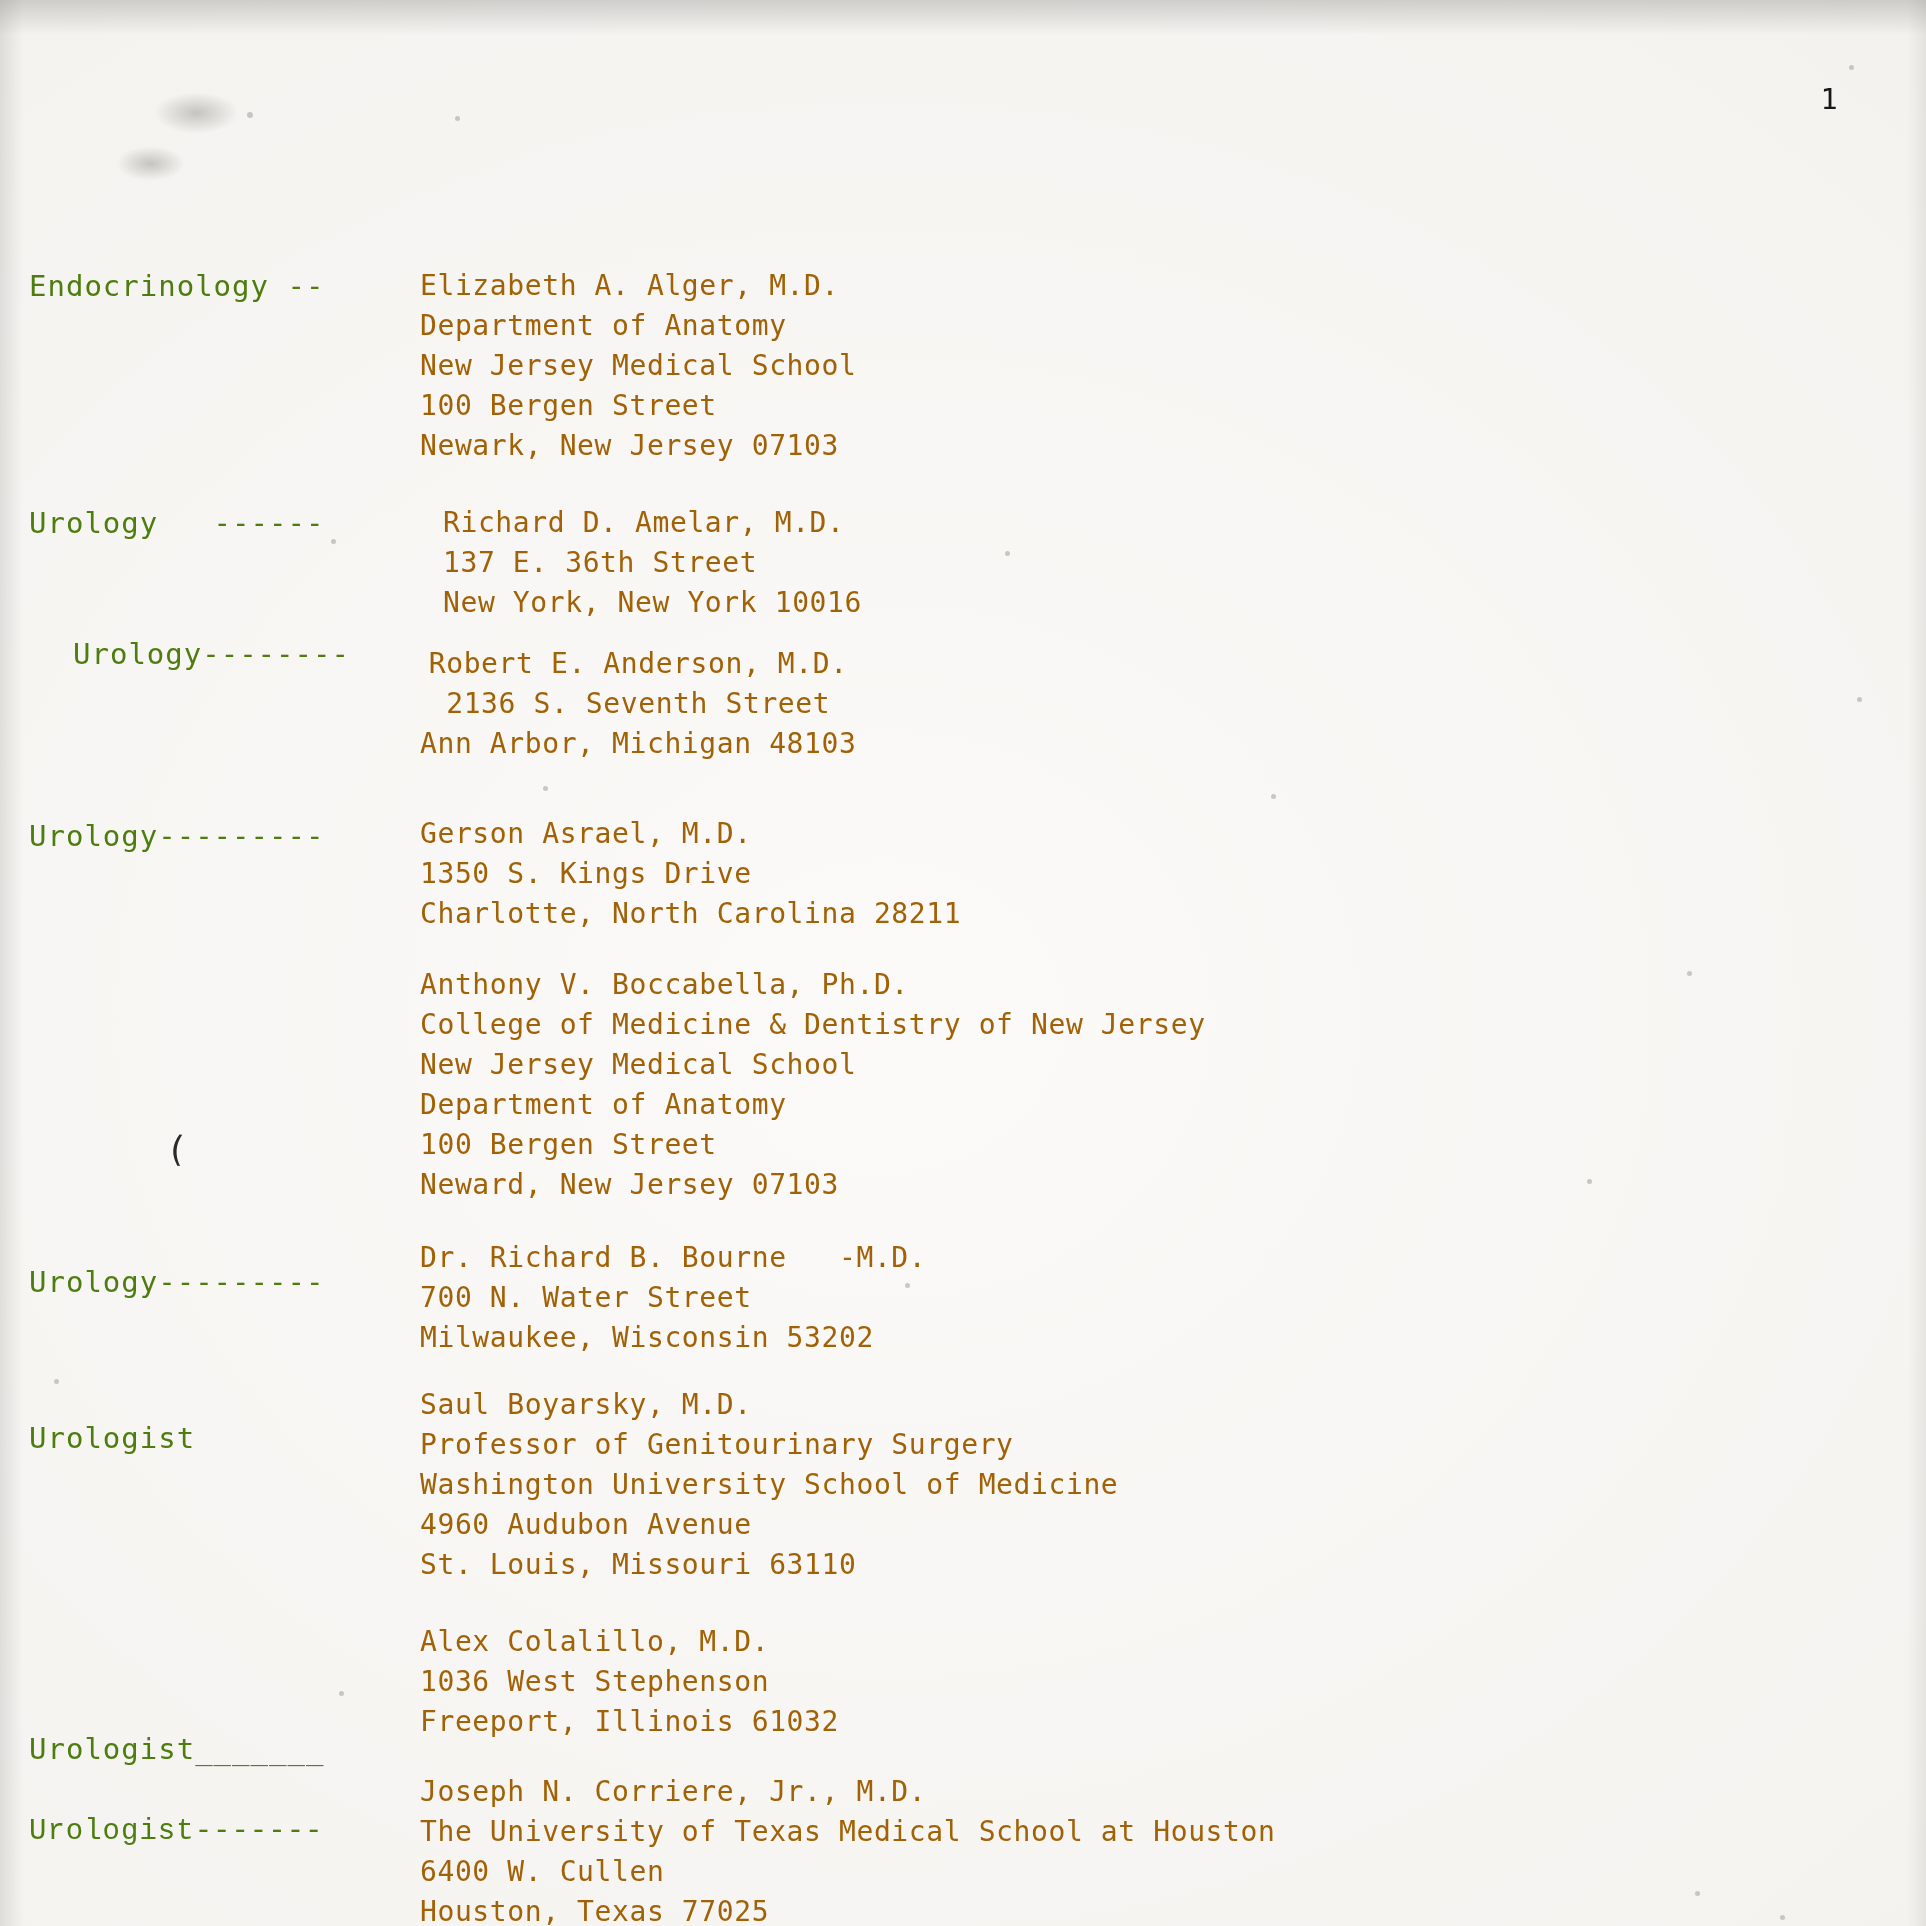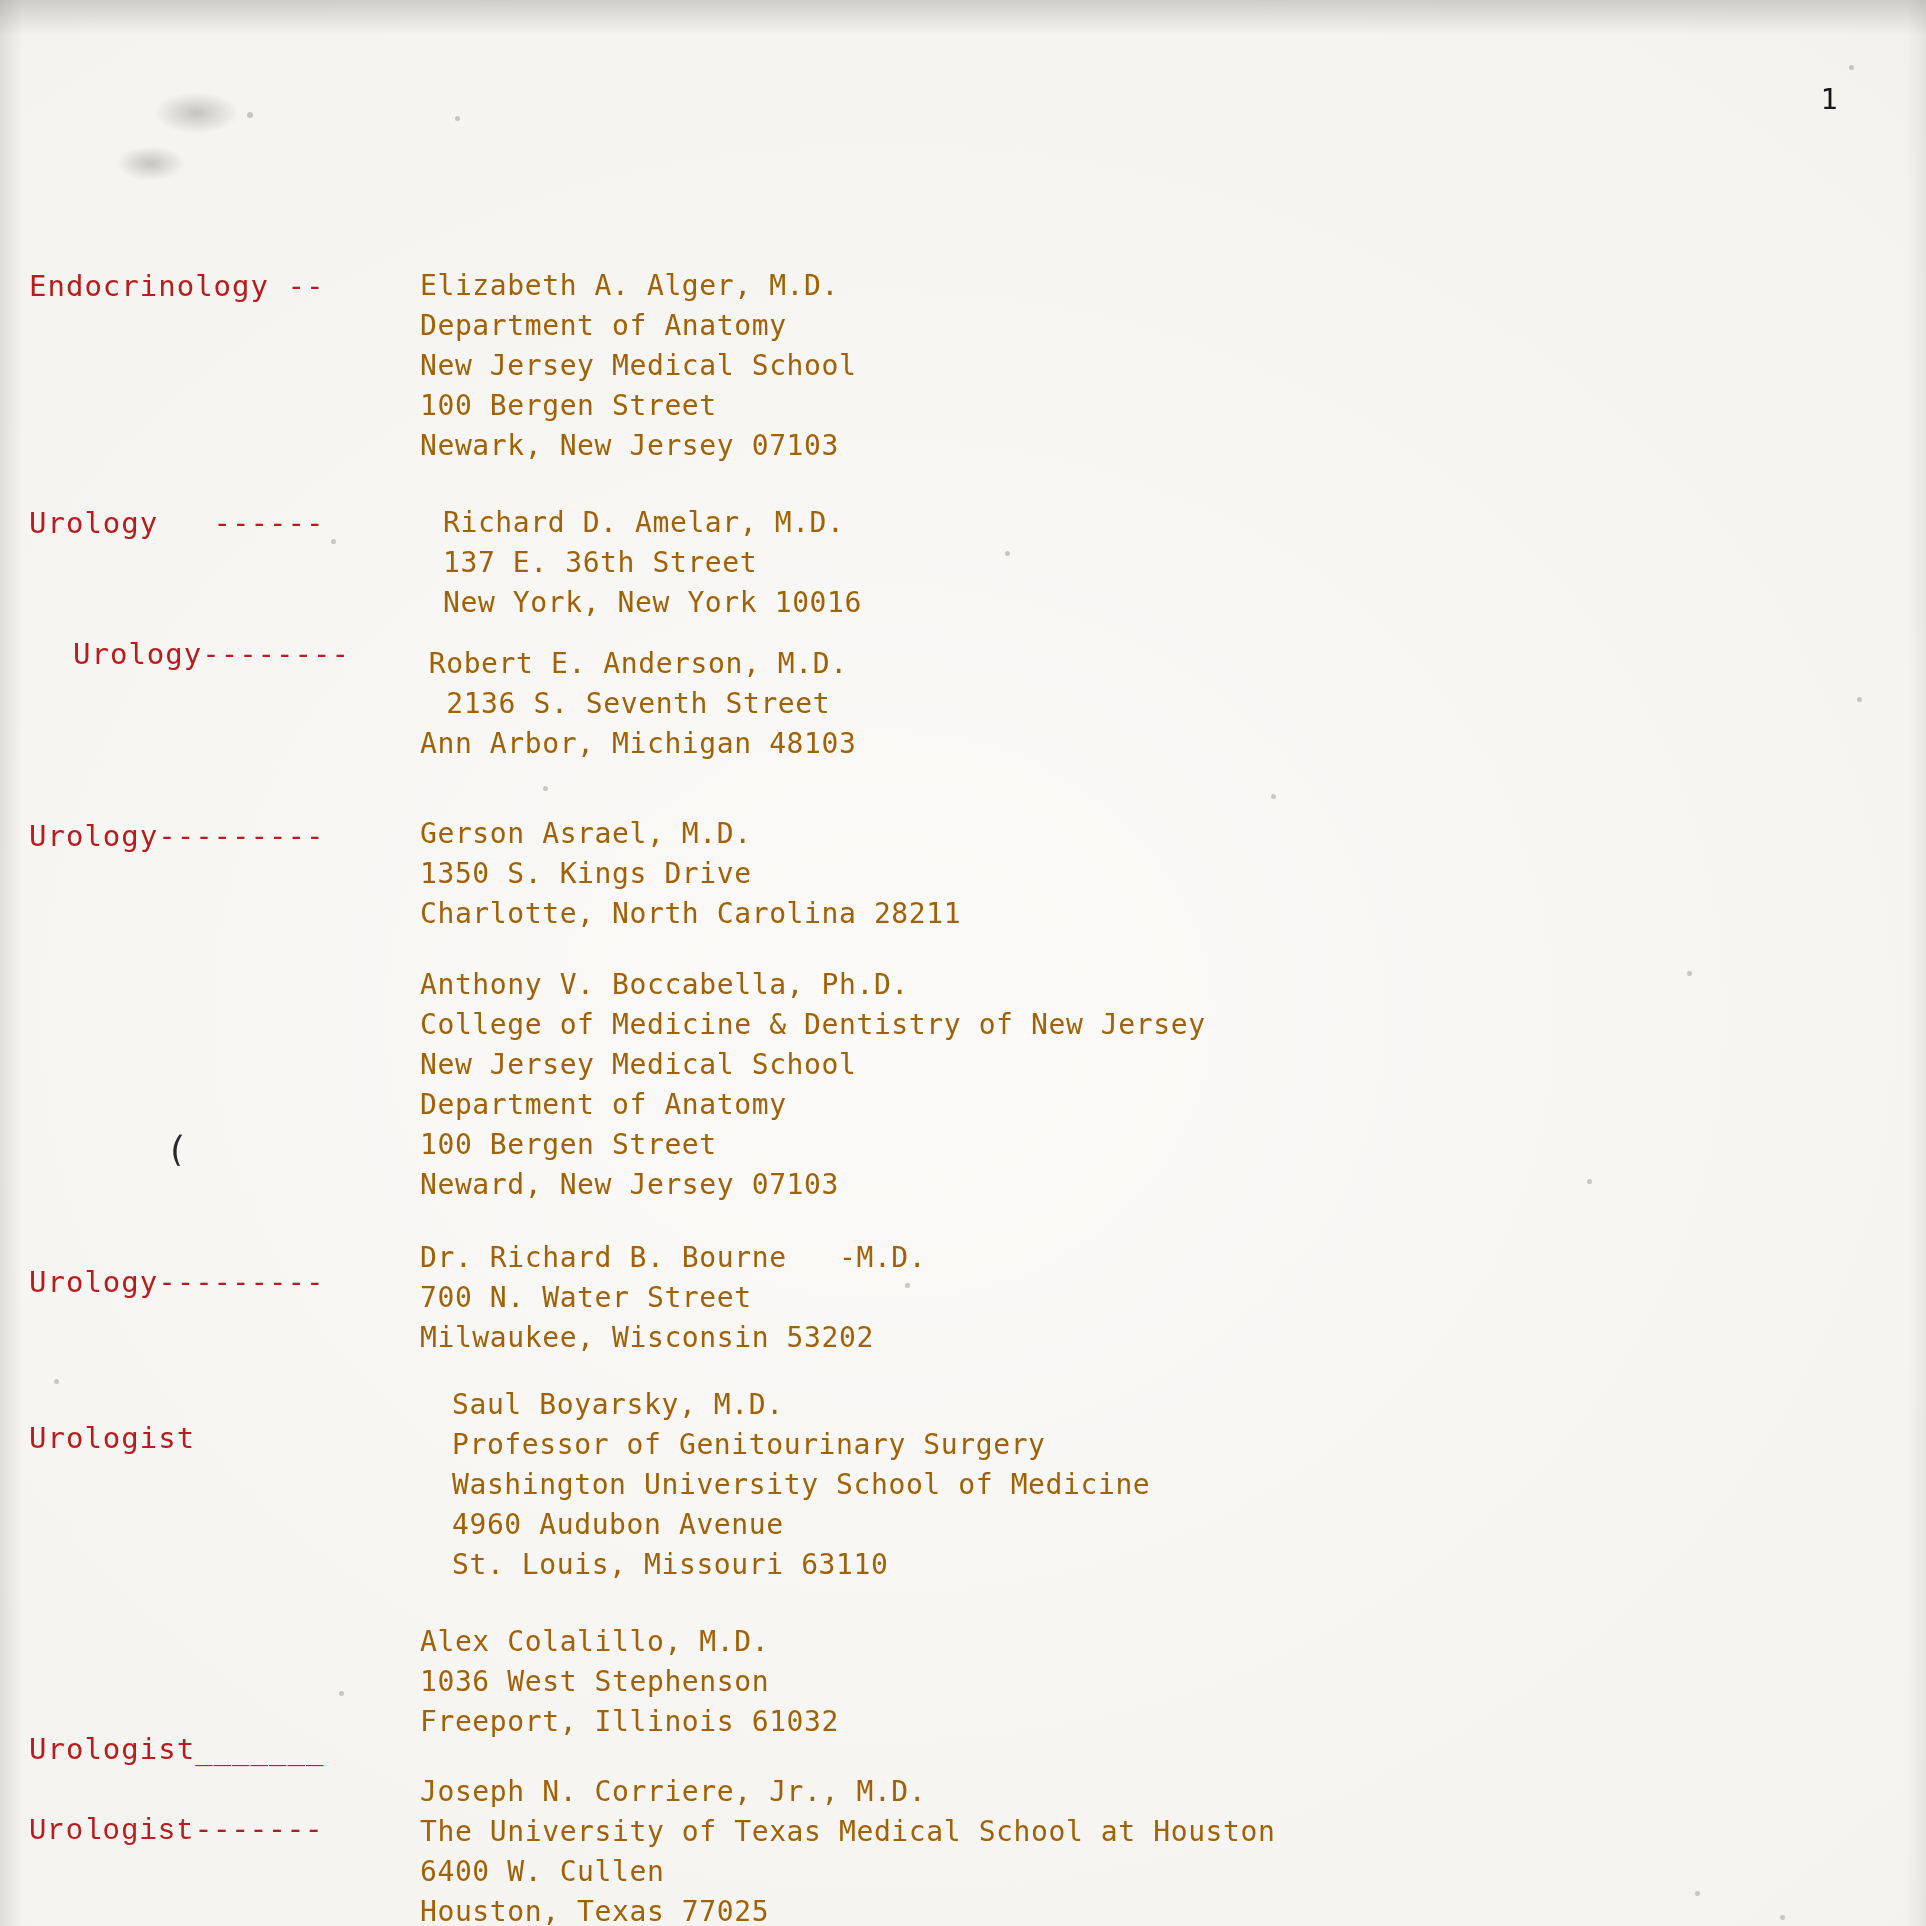--- a/index.html
+++ b/index.html
@@ -70,21 +70,21 @@
   }
 
   .entry {
     position: absolute;
   }
 
   .label {
     position: absolute;
     font-size: 29px;
     line-height: 40px;
-    color: #b91c1c;
+    color: #4d7c0f;
     white-space: pre;
     letter-spacing: 1px;
   }
 
   .block {
     position: absolute;
     left: 420px;
     font-size: 28px;
     line-height: 40px;
     color: #a16207;
@@ -199,21 +199,21 @@
     <div class="entry">
       <div class="label" style="top:1262px; left:29px;">Urology---------</div>
       <div class="block" style="top:1238px;">Dr. Richard B. Bourne   -M.D.
 700 N. Water Street
 Milwaukee, Wisconsin 53202</div>
 
     </div>
 
     <div class="entry">
       <div class="label" style="top:1418px; left:29px;">Urologist</div>
-      <div class="block" style="top:1385px;margin-left:32px;">Saul Boyarsky, M.D.
+      <div class="block" style="top:1385px;">Saul Boyarsky, M.D.
 Professor of Genitourinary Surgery
 Washington University School of Medicine
 4960 Audubon Avenue
 St. Louis, Missouri 63110</div>
 
     </div>
 
     <div class="entry">
       <div class="label" style="top:1729px; left:29px;">Urologist_______</div>
       <div class="block" style="top:1622px;">Alex Colalillo, M.D.

